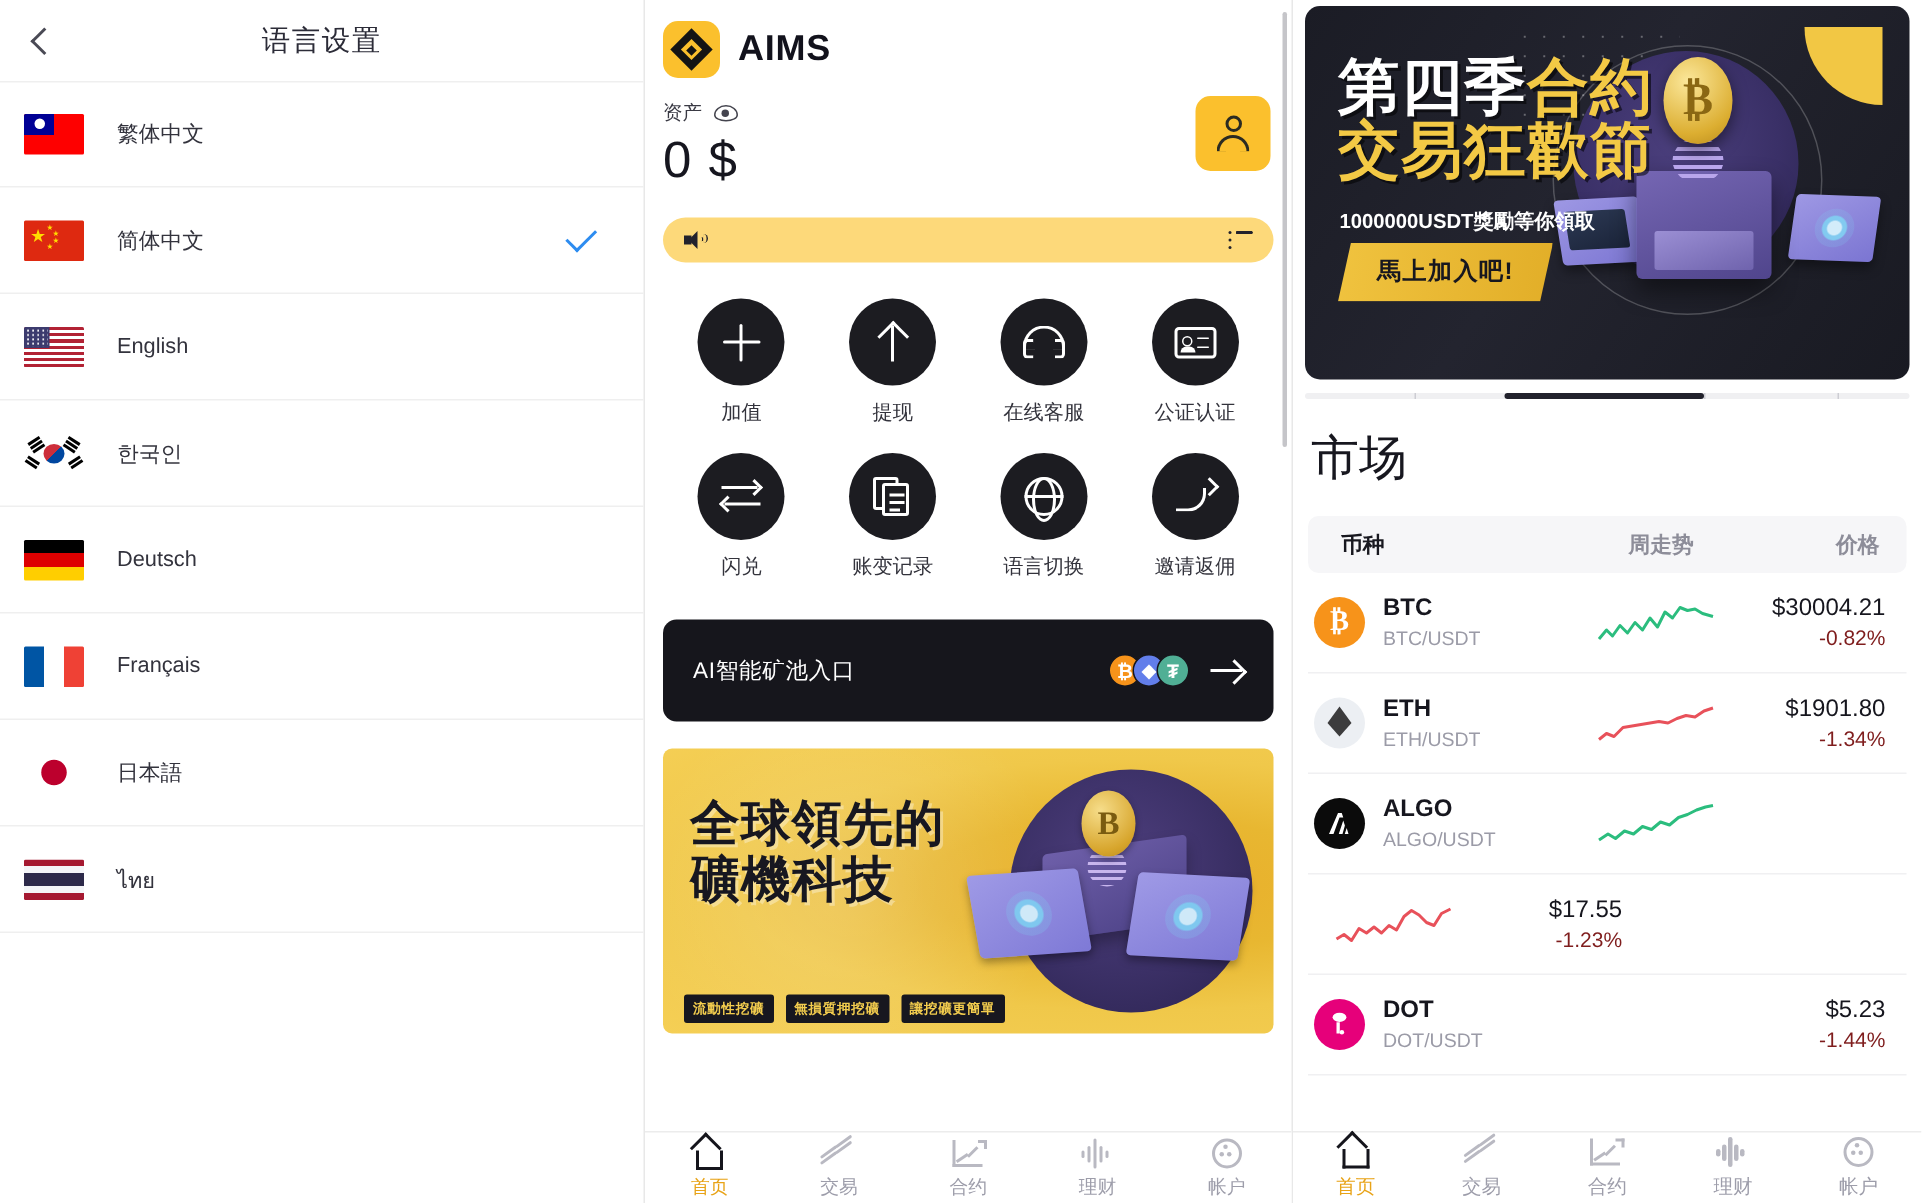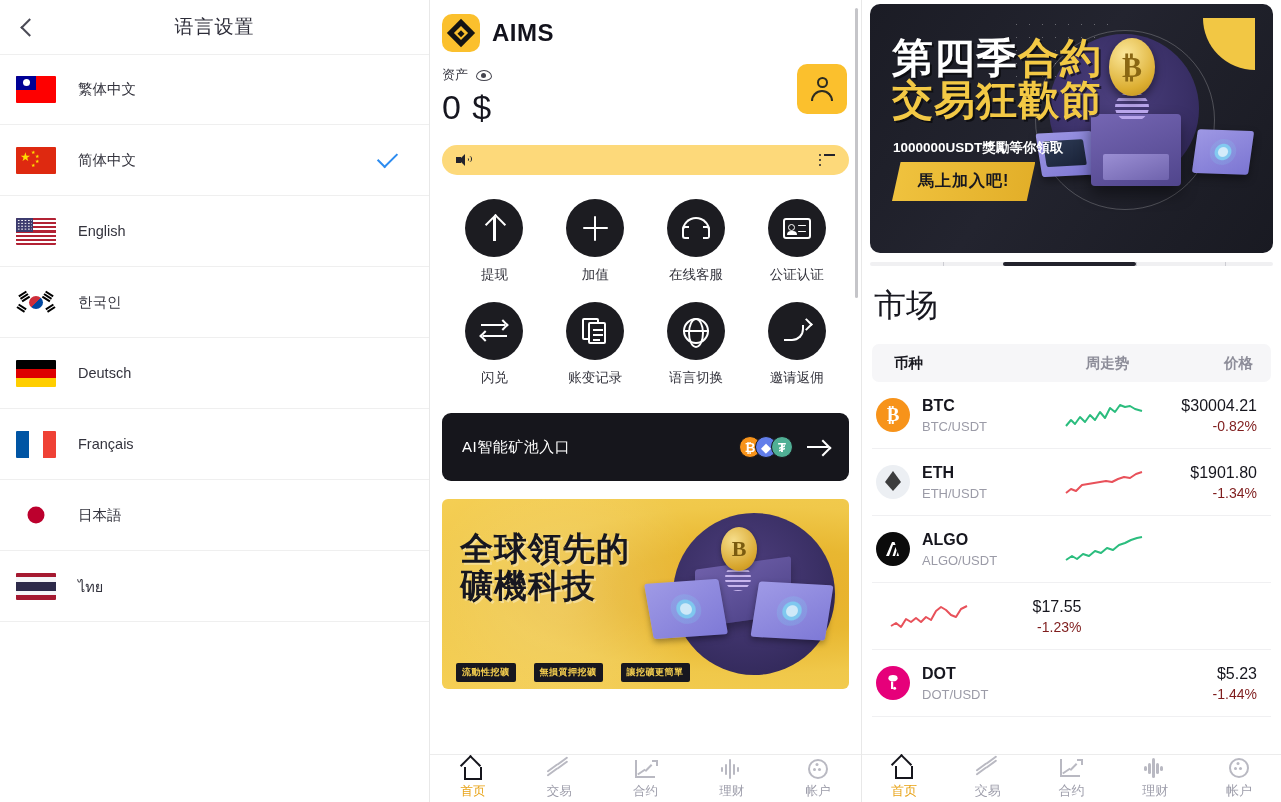--- a/index.html
+++ b/index.html
@@ -259,21 +259,21 @@
     background: radial-gradient(circle at 35% 30%, #f6dd8a, #d7a52c 70%, #b98a1b 100%);
     display:flex;align-items:center;justify-content:center;
     color:#7a5b10; font-weight:bold; font-size:22px; font-family:"Liberation Serif",serif;
     box-shadow:0 2px 5px rgba(0,0,0,.35);
   }
   .promo-spring {
     position:absolute; right:98px; top:66px; width:26px; height:26px;
     background: repeating-linear-gradient(to bottom, #c8b6ee 0 2px, transparent 2px 5px);
     border-radius:50%;
   }
-  .promo-tags { position:absolute; left:14px; bottom:7px; display:flex; gap:18px; }
+  .promo-tags { position:absolute; left:14px; bottom:7px; display:flex; gap:8px; }
   .promo-tag {
     background:#17171f; color:#f3cd4e; font-size:9px; padding:3px 6px; border-radius:2px;
     font-weight:bold; letter-spacing:.5px; white-space:nowrap;
   }
 
   
   .bottom-nav {
     position:absolute; left:0; right:0; bottom:0; height:48px; background:#fff;
     border-top:1px solid #ececec; display:flex; align-items:center;
   }
@@ -539,28 +539,28 @@
             <b></b>
             <b></b>
             <i></i>
             <i></i>
             <i></i>
         </span>
       </div>
 
       <div class="icon-grid">
         <div class="grid-item">
+          <span class="grid-circle g-plus"></span>
+          <span class="grid-label">加值</span>
+        </div>
+        <div class="grid-item">
           <span class="grid-circle">
               <i class="g-arrowup"></i>
             </span>
           <span class="grid-label">提现</span>
-        </div>
-        <div class="grid-item">
-          <span class="grid-circle g-plus"></span>
-          <span class="grid-label">加值</span>
         </div>
         <div class="grid-item">
           <span class="grid-circle">
             <i class="g-head">
                 <b class="band"></b>
                 <b class="l"></b>
                 <b class="r"></b>
               </i>
           </span>
           <span class="grid-label">在线客服</span>

